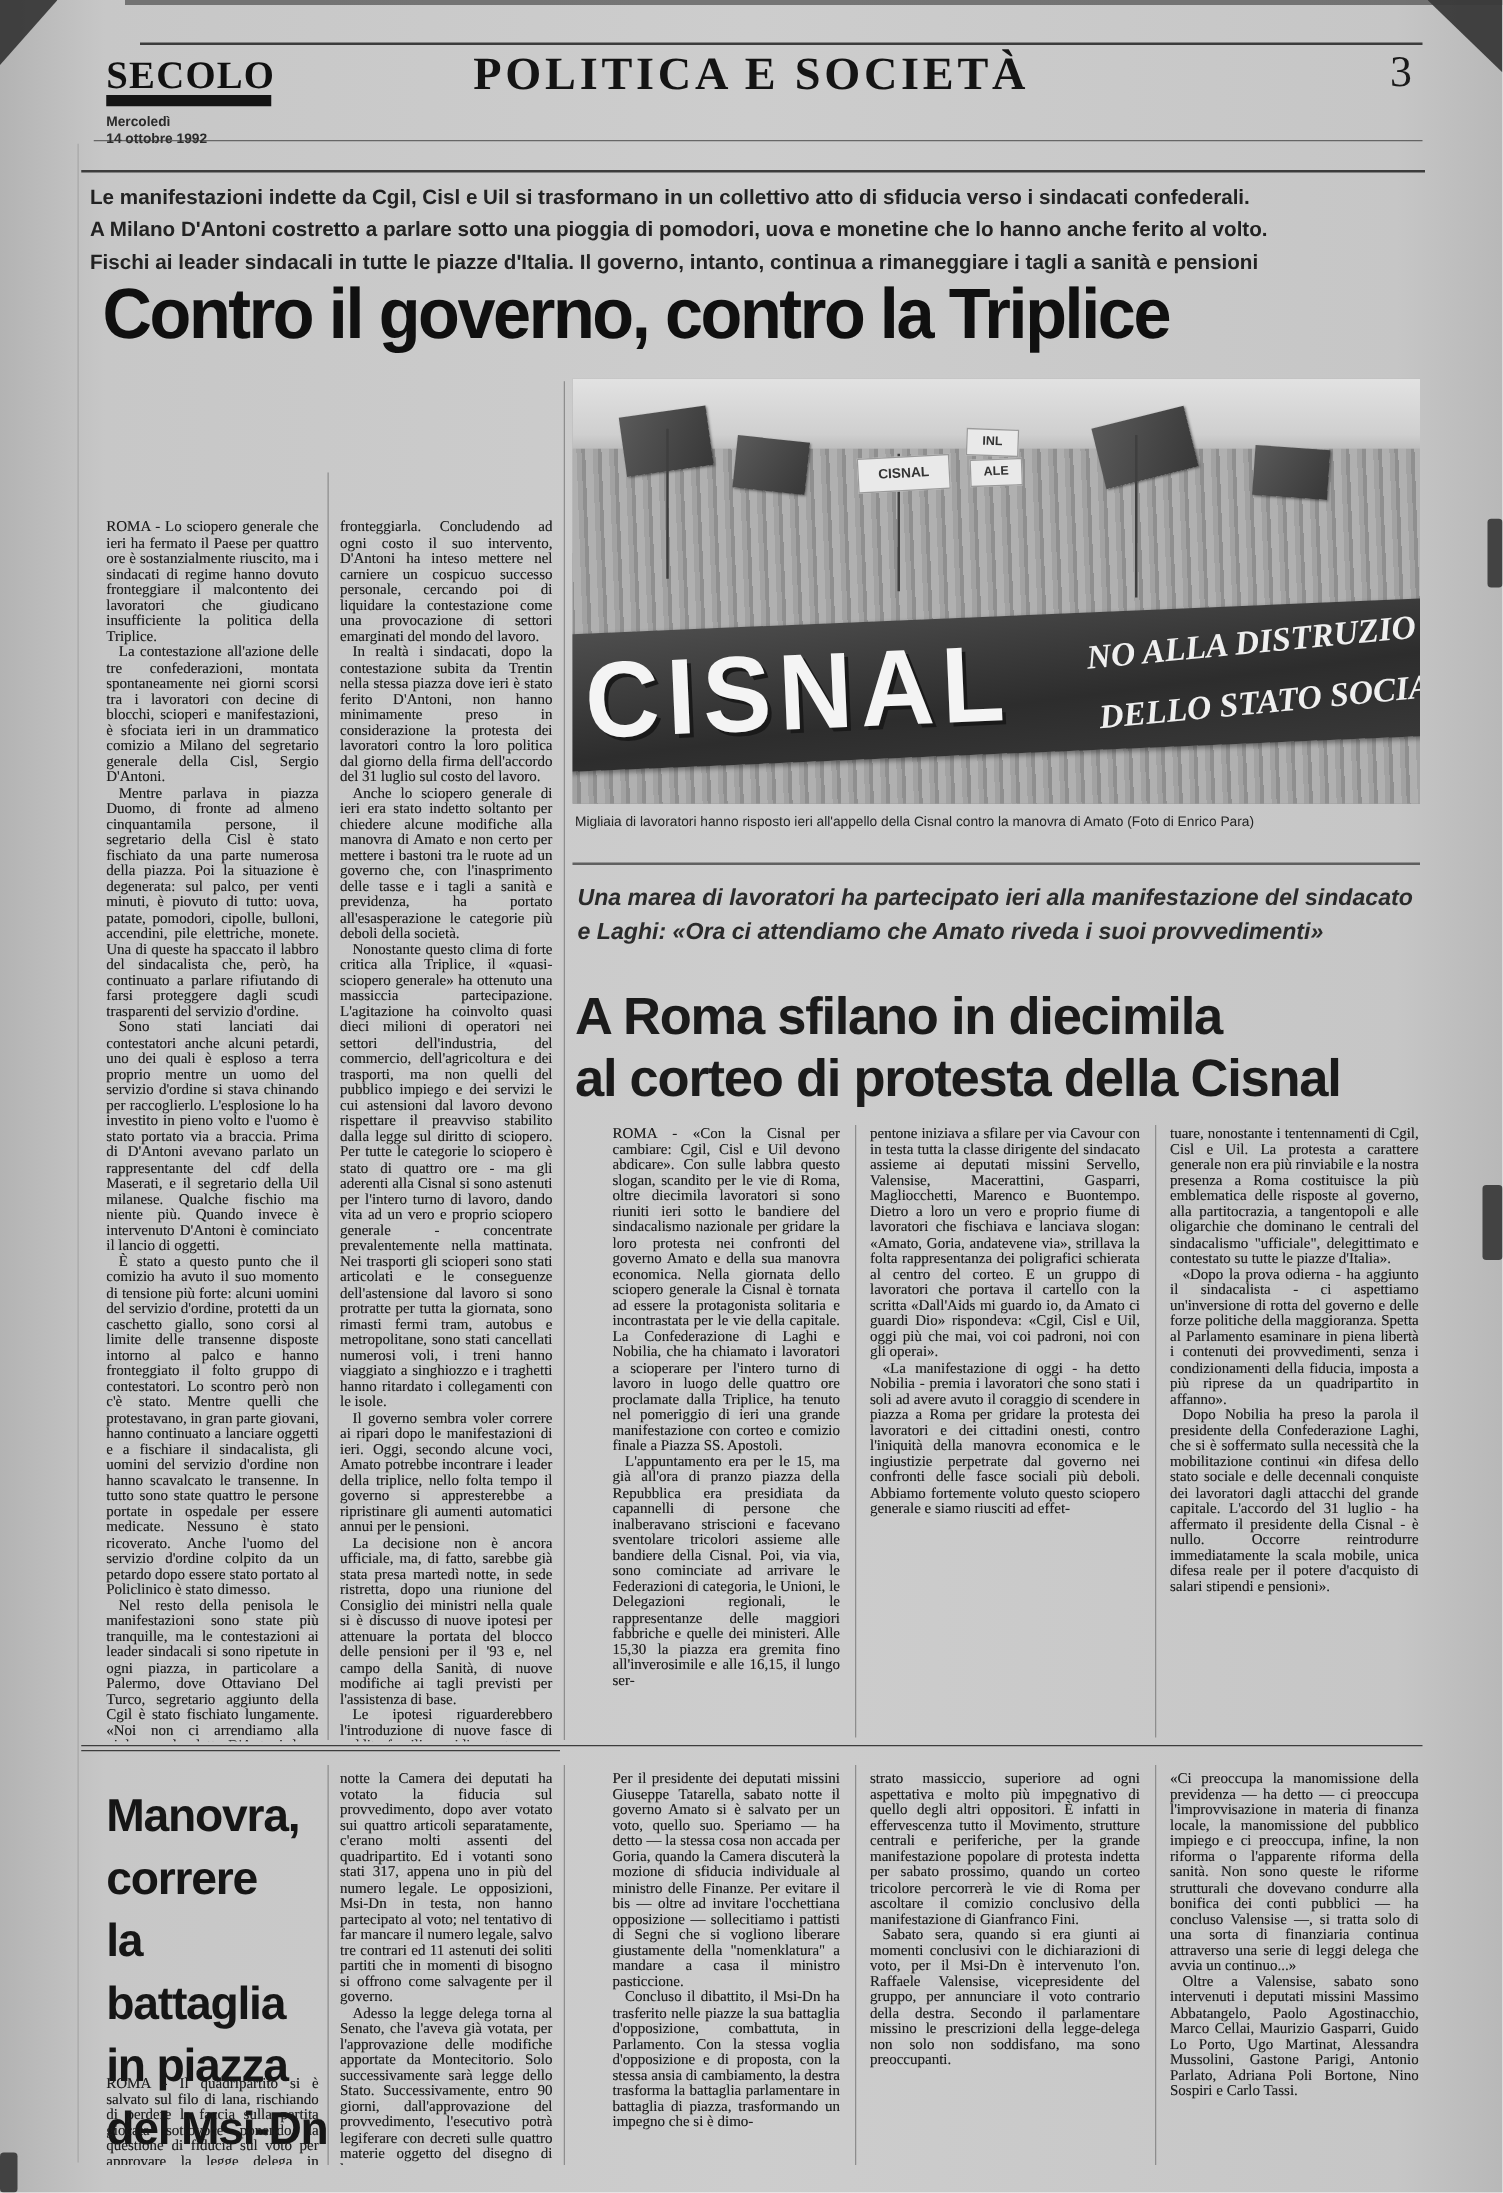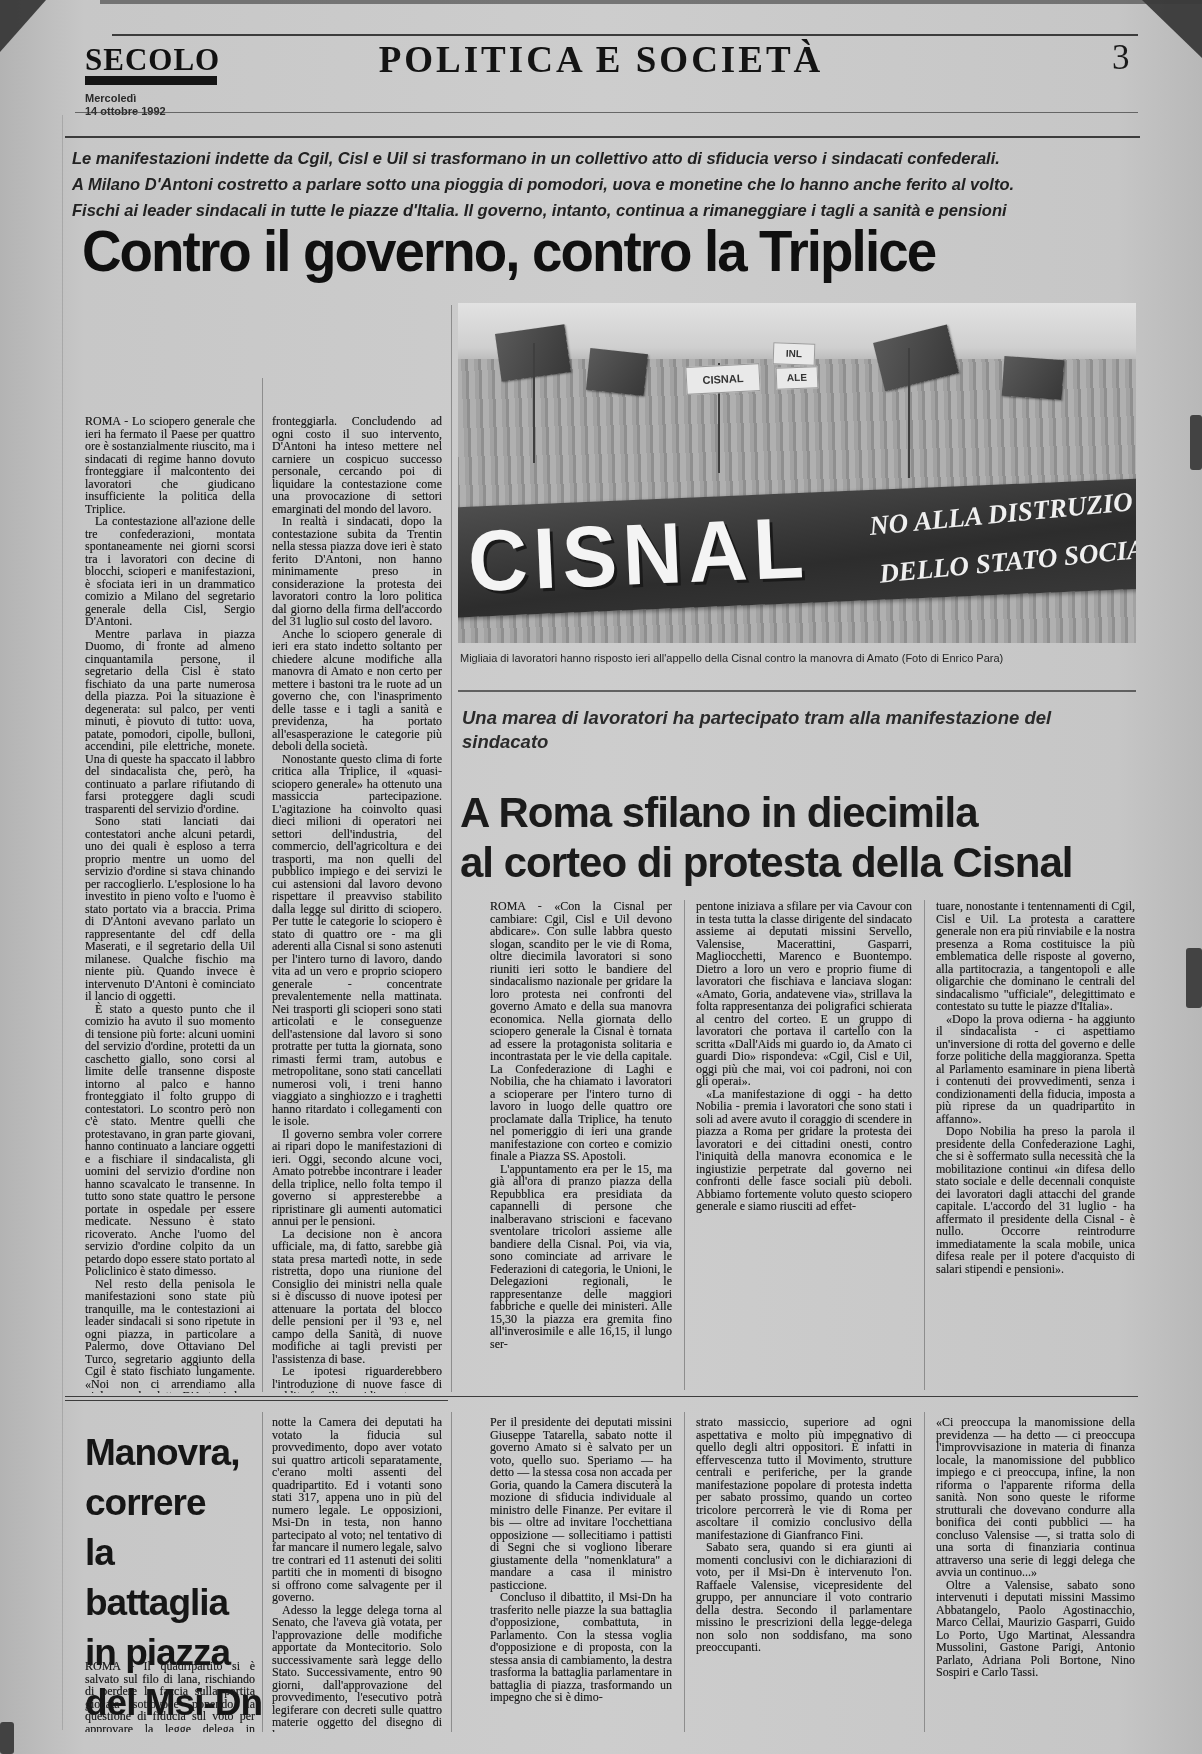--- a/index.html
+++ b/index.html
@@ -16,21 +16,21 @@
   .edge-mark{background:#2e2e2e;border-radius:3px;opacity:.85;}
   .rule{background:#3c3c3c;}
   .vrule{width:1px;background:#8d8d8d;}
   
   .paper-name{font-family:"Liberation Serif",serif;font-weight:bold;font-size:31px;letter-spacing:1px;color:#111;}
   .paper-bar{height:9px;background:#151515;}
   .paper-date{font-size:11px;font-weight:bold;line-height:13px;color:#2a2a2a;}
   .section-title{font-family:"Liberation Serif",serif;font-weight:bold;font-size:37px;letter-spacing:3px;color:#141414;}
   .page-num{font-family:"Liberation Serif",serif;font-size:35px;color:#1a1a1a;}
   
-  .intro p{margin:0 0 5px 0;font-style:italic;font-weight:bold;font-size:16.5px;line-height:21px;color:#222;text-indent:0;}
+  .intro p{margin:0 0 5px 0;font-weight:bold;font-size:16.5px;line-height:21px;color:#222;text-indent:0;}
   
   .h1{font-weight:bold;font-size:57px;letter-spacing:-2px;color:#101010;transform:scaleX(.96);transform-origin:left;white-space:nowrap;}
   .h2{font-weight:bold;font-size:42px;line-height:50px;letter-spacing:-1px;color:#1b1b1b;white-space:nowrap;}
   .standfirst p{margin:0 0 3px 0;font-style:italic;font-weight:bold;font-size:18.5px;line-height:24px;color:#2b2b2b;text-indent:0;}
   .big-lines p{margin:0;font-weight:bold;font-size:37px;line-height:50px;letter-spacing:-1px;color:#161616;text-indent:0;}
   
   .col{font-family:"Liberation Serif",serif;font-size:12px;line-height:12.5px;text-align:justify;color:#1d1d1d;overflow:hidden;text-shadow:0 0 .4px rgba(20,20,20,.5);}
   .col p{margin:0;text-indent:10px;}
   .col p:first-child{text-indent:0;}
   .caption{font-size:11px;font-weight:normal;color:#242424;}
@@ -115,21 +115,22 @@
   <div class="abs banner" style="left:-8px;top:190px;width:700px;height:110px;">
     <div class="abs banner-word" style="left:18px;top:8px;">CISNAL</div>
     <div class="abs banner-script" style="left:420px;top:14px;">NO ALLA DISTRUZIO</div>
     <div class="abs banner-script" style="left:428px;top:62px;">DELLO STATO SOCIA</div>
   </div>
 </div>
 <div class="abs caption" style="left:460px;top:652px;width:676px;">Migliaia di lavoratori hanno risposto ieri all'appello della Cisnal contro la manovra di Amato (Foto di Enrico Para)</div>
 
 <div class="abs rule" style="left:458px;top:690px;width:678px;height:2px;opacity:.75;"></div>
 <div class="abs standfirst" style="left:462px;top:706px;width:672px;">
-    <p>Una marea di lavoratori ha partecipato tram alla manifestazione del sindacato</p>
+    <p>Una marea di lavoratori ha partecipato ieri alla manifestazione del sindacato</p>
+    <p>e Laghi: «Ora ci attendiamo che Amato riveda i suoi provvedimenti»</p>
   </div>
 <div class="abs h2" style="left:460px;top:788px;">A Roma sfilano in diecimila</div>
 <div class="abs h2" style="left:460px;top:838px;">al corteo di protesta della Cisnal</div>
 
 <div class="abs col" style="left:490px;top:900px;width:182px;height:490px;">
     <p>ROMA - «Con la Cisnal per cambiare: Cgil, Cisl e Uil devono abdicare». Con sulle labbra questo slogan, scandito per le vie di Roma, oltre diecimila lavoratori si sono riuniti ieri sotto le bandiere del sindacalismo nazionale per gridare la loro protesta nei confronti del governo Amato e della sua manovra economica. Nella giornata dello sciopero generale la Cisnal è tornata ad essere la protagonista solitaria e incontrastata per le vie della capitale. La Confederazione di Laghi e Nobilia, che ha chiamato i lavoratori a scioperare per l'intero turno di lavoro in luogo delle quattro ore proclamate dalla Triplice, ha tenuto nel pomeriggio di ieri una grande manifestazione con corteo e comizio finale a Piazza SS. Apostoli.</p>
     <p>L'appuntamento era per le 15, ma già all'ora di pranzo piazza della Repubblica era presidiata da capannelli di persone che inalberavano striscioni e facevano sventolare tricolori assieme alle bandiere della Cisnal. Poi, via via, sono cominciate ad arrivare le Federazioni di categoria, le Unioni, le Delegazioni regionali, le rappresentanze delle maggiori fabbriche e quelle dei ministeri. Alle 15,30 la piazza era gremita fino all'inverosimile e alle 16,15, il lungo ser-</p>
   </div>
 <div class="abs vrule" style="left:684px;top:900px;height:490px;"></div>
 <div class="abs col" style="left:696px;top:900px;width:216px;height:490px;">

